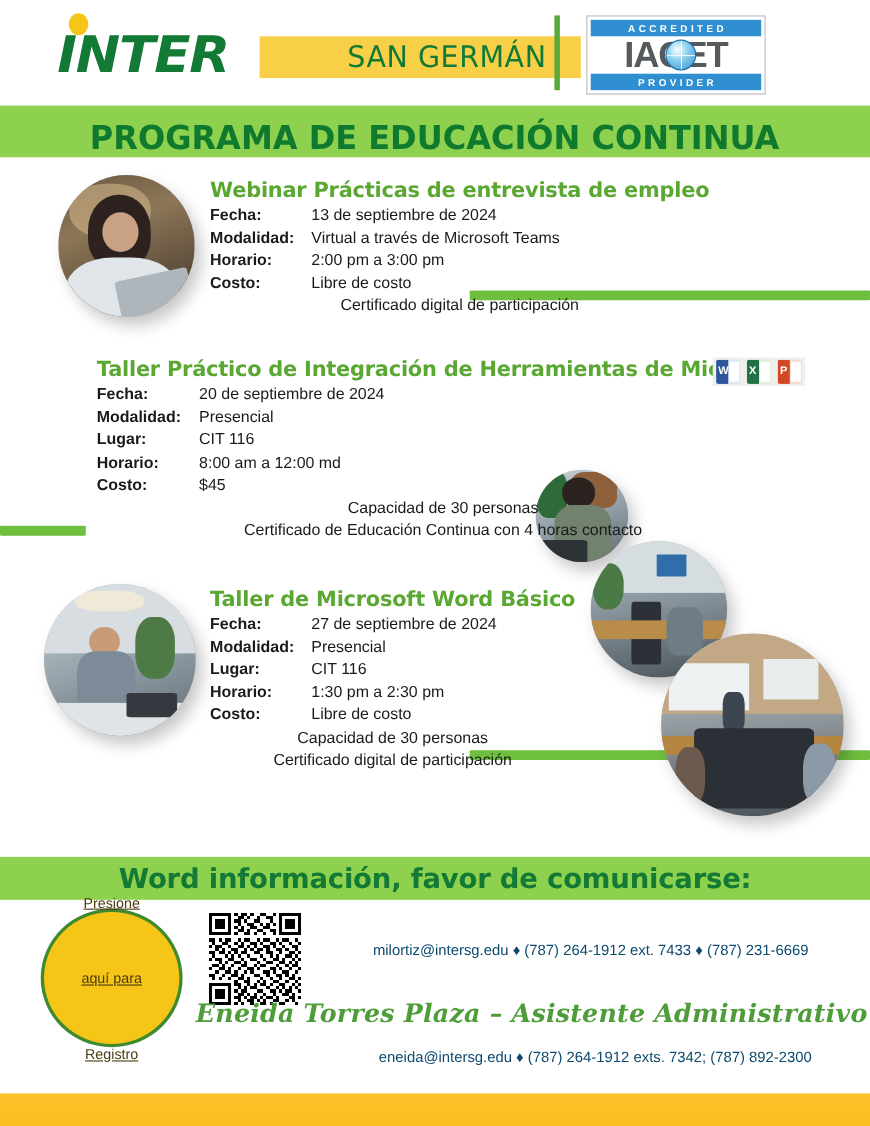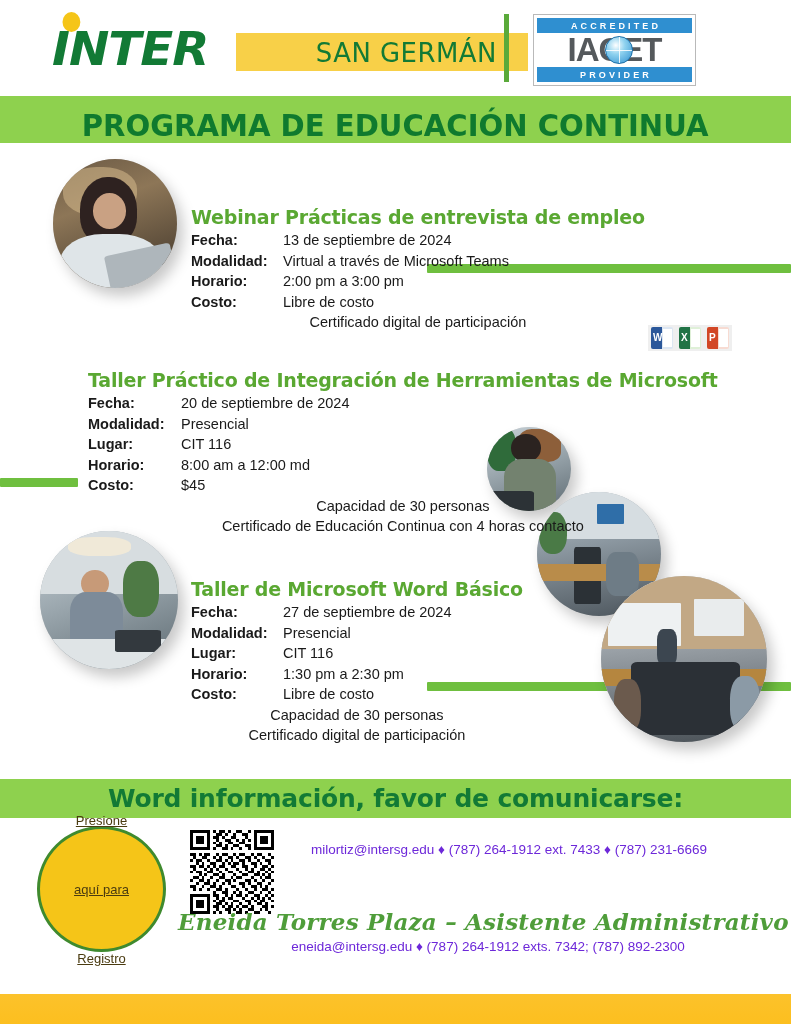--- a/index.html
+++ b/index.html
@@ -166,21 +166,20 @@
     height: 9px;
     border-radius: 1px;
   }
   .bar-green.b1 { left: 427px; top: 264px; width: 364px; }
   .bar-green.b2 { left: 0px;   top: 478px; width: 78px;  }
   .bar-green.b3 { left: 427px; top: 682px; width: 364px; }
 
   
   .event {
     position: absolute;
-    margin-top: 44px;
   }
   .event h2 {
     margin: 0 0 2px 0;
     font-family: "DejaVu Sans", sans-serif;
     font-weight: 700;
     font-size: 19px;
     color: #5aa832;
     letter-spacing: -0.2px;
     white-space: nowrap;
   }
@@ -338,23 +337,23 @@
     font-size: 22px;
     color: #4f9d3a;
     text-align: center;
     white-space: nowrap;
     letter-spacing: 0.2px;
   }
   #contact-2 .contact-name { font-size: 23px; }
   .contact-line {
     font-family: "Liberation Sans", sans-serif;
     font-size: 13.5px;
-    color: #6d28d9;
-    text-align: center;
-    margin-top: 4px;
+    color: #0c4a6e;
+    text-align: right;
+    margin-top: 18px;
     white-space: nowrap;
   }
   #contact-2 .contact-line { padding-left: 60px; }
 
   .bottom-bar {
     position: absolute;
     left: 0; top: 994px;
     width: 791px; height: 30px;
     background: linear-gradient(180deg,#fcc22b 0%,#fcbf1f 100%);
   }

